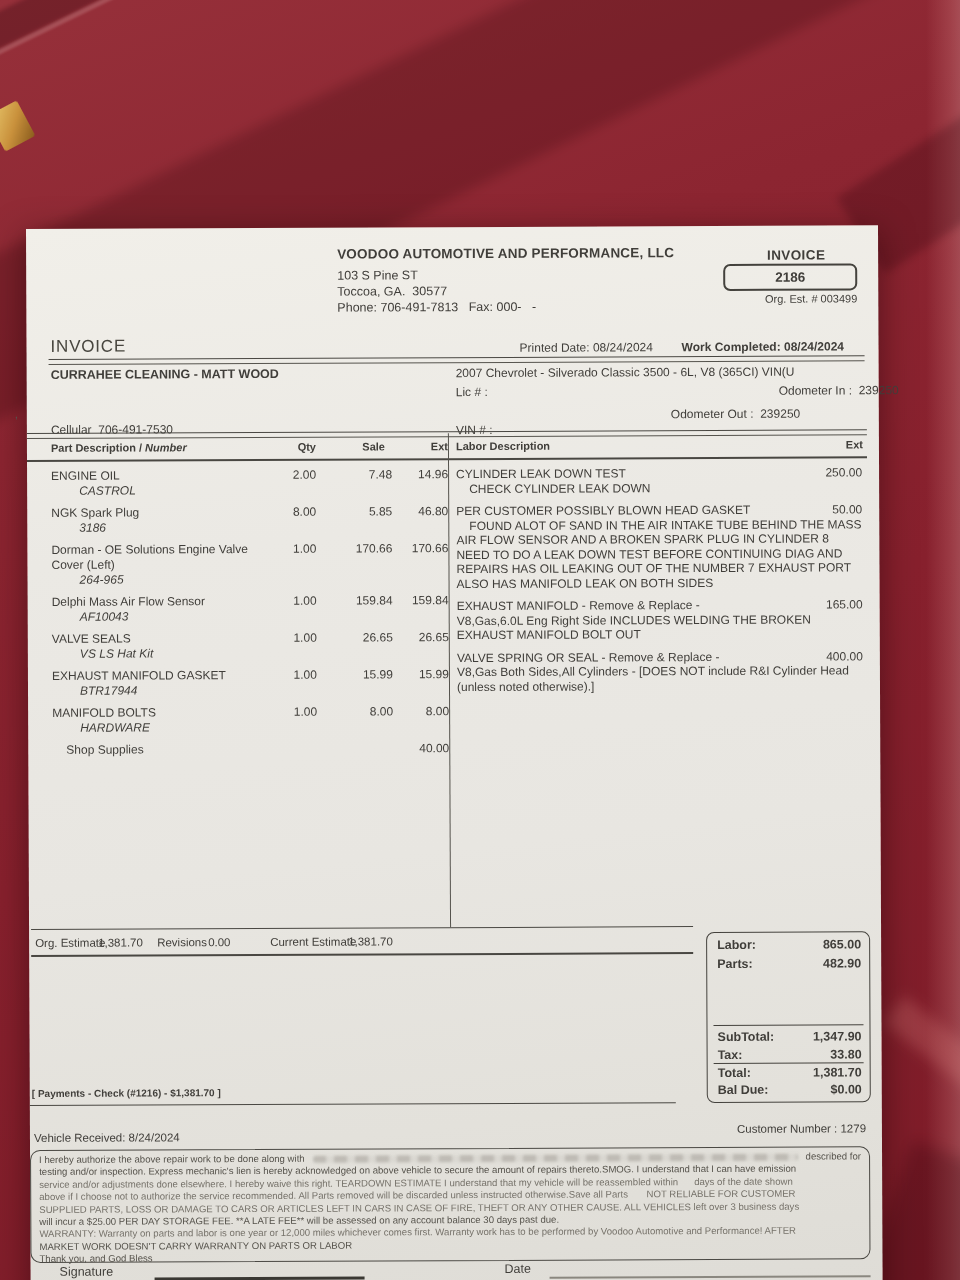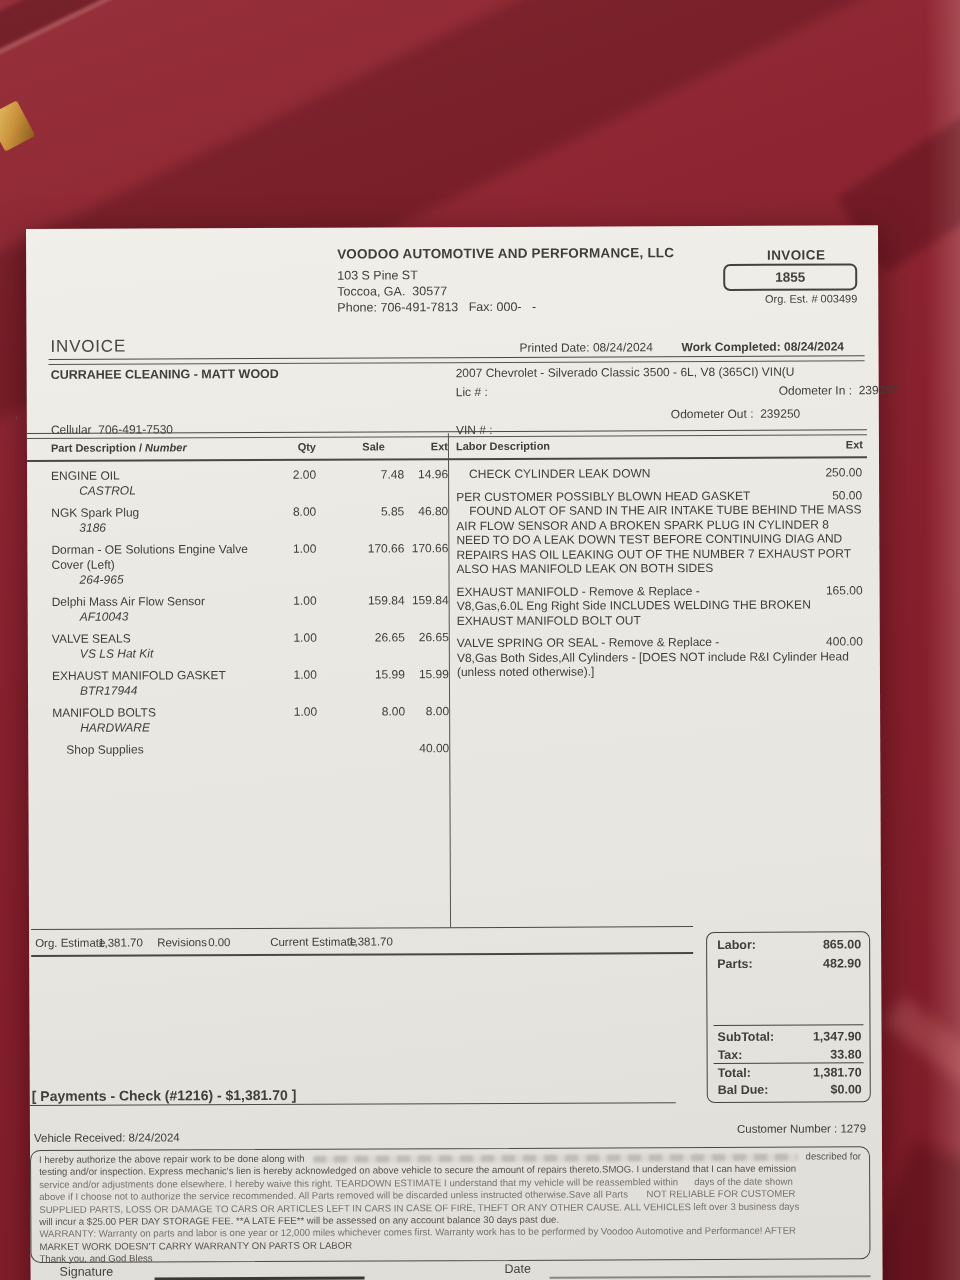--- a/index.html
+++ b/index.html
@@ -49,21 +49,21 @@
   .orgest{position:absolute;left:660px;top:67px;width:171px;text-align:right;font-size:11px;}
   .doc-title{font-size:17px;letter-spacing:.8px;color:#48463f;}
 
   
   .thead{font-size:11px;font-weight:700;}
   .pdesc{width:212px;line-height:15px;}
   .pnum{font-style:italic;padding-left:28px;line-height:15px;}
   .prow{position:relative;margin-bottom:7px;}
   .pqty,.psale,.pext{position:absolute;top:0;text-align:right;line-height:15px;}
   .pqty{left:185px;width:80px;}
-  .psale{left:257px;width:96px;}
+  .psale{left:257px;width:84px;}
   .pext{left:317px;width:80px;}
   .shop .pdesc{padding-left:14px;width:226px;}
 
   .lrow{position:relative;margin-bottom:8px;line-height:14.5px;}
   .ltitle{width:330px;}
   .lext{position:absolute;right:0;top:0;text-align:right;width:70px;}
   .ldetail{width:100%;}
   .ind{padding-left:13px;}
   .tind{text-indent:13px;}
 
@@ -72,21 +72,21 @@
     border:1.6px solid #44423d;border-radius:8px;font-weight:700;font-size:12.5px;}
   .trow{position:absolute;left:10px;right:8px;}
   .tlabel{float:left;}
   .tval{float:right;}
   .tline{position:absolute;left:6px;right:6px;height:1.4px;background:#44423d;}
 
   
   .est{font-size:11.5px;}
 
   
-  .payments{font-size:14px;font-weight:700;}
+  .payments{font-size:10px;font-weight:700;}
   .smallmeta{font-size:11.5px;}
   .discbox{position:absolute;left:0px;top:921px;width:840px;height:113px;
     border:1.3px solid #4a4843;border-radius:10px;padding:3px 8px 0 8px;box-sizing:border-box;
     font-size:9.6px;line-height:12.4px;color:#55524b;}
   .discbox .l1{display:flex;align-items:center;}
   .smudge{flex:1;height:7px;margin:0 8px;border-radius:3px;
     background:repeating-linear-gradient(90deg,rgba(95,90,80,.28) 0 13px,rgba(95,90,80,.07) 13px 21px);
     filter:blur(1.6px);}
   .dim{color:#76726a;}
   .sig{font-size:12.5px;}
@@ -109,21 +109,21 @@
 </div>
 
 <div id="paper">
 
   <div class="abs company b" style="left:311px;top:19px;width:420px;">VOODOO AUTOMOTIVE AND PERFORMANCE, LLC</div>
   <div class="abs addr" style="left:311px;top:41px;">103 S Pine ST</div>
   <div class="abs addr pre" style="left:311px;top:57px;">Toccoa, GA.  30577</div>
   <div class="abs addr pre" style="left:311px;top:73px;">Phone: 706-491-7813   Fax: 000-   -</div>
 
   <div class="invlabel b">INVOICE</div>
-  <div class="invbox b">1855</div>
+  <div class="invbox b">2186</div>
   <div class="orgest">Org. Est. # 003499</div>
 
   <div class="abs doc-title" style="left:24px;top:108px;">INVOICE</div>
   <div class="abs" style="left:493px;top:114px;">Printed Date: 08/24/2024</div>
   <div class="abs b" style="left:655px;top:114px;">Work Completed: 08/24/2024</div>
 
   <div class="dblrule" style="left:22px;top:130px;width:816px;"></div>
 
   <div class="abs b" style="left:24px;top:139px;font-size:12.5px;">CURRAHEE CLEANING - MATT WOOD</div>
   <div class="abs" style="left:429px;top:139px;width:420px;">2007 Chevrolet - Silverado Classic 3500 - 6L, V8 (365CI) VIN(U</div>
@@ -198,20 +198,21 @@
       <div class="pext">8.00</div>
     </div>
     <div class="prow shop">
       <div class="pdesc">Shop Supplies</div>
       <div class="pext">40.00</div>
     </div>
   </div>
 
   <div class="abs" style="left:429px;top:240px;width:406px;">
     <div class="lrow">
+      <div class="ltitle">CYLINDER LEAK DOWN TEST</div>
       <div class="lext">250.00</div>
       <div class="ldetail ind">CHECK CYLINDER LEAK DOWN</div>
     </div>
     <div class="lrow">
       <div class="lext">50.00</div>
       <div class="ldetail">PER CUSTOMER POSSIBLY BLOWN HEAD GASKET</div>
       <div class="ldetail tind">FOUND ALOT OF SAND IN THE AIR INTAKE TUBE BEHIND THE MASS AIR FLOW SENSOR AND A BROKEN SPARK PLUG IN CYLINDER 8 NEED TO DO A LEAK DOWN TEST BEFORE CONTINUING DIAG AND REPAIRS HAS OIL LEAKING OUT OF THE NUMBER 7 EXHAUST PORT ALSO HAS MANIFOLD LEAK ON BOTH SIDES</div>
     </div>
     <div class="lrow">
       <div class="ltitle">EXHAUST MANIFOLD - Remove &amp; Replace -</div>

